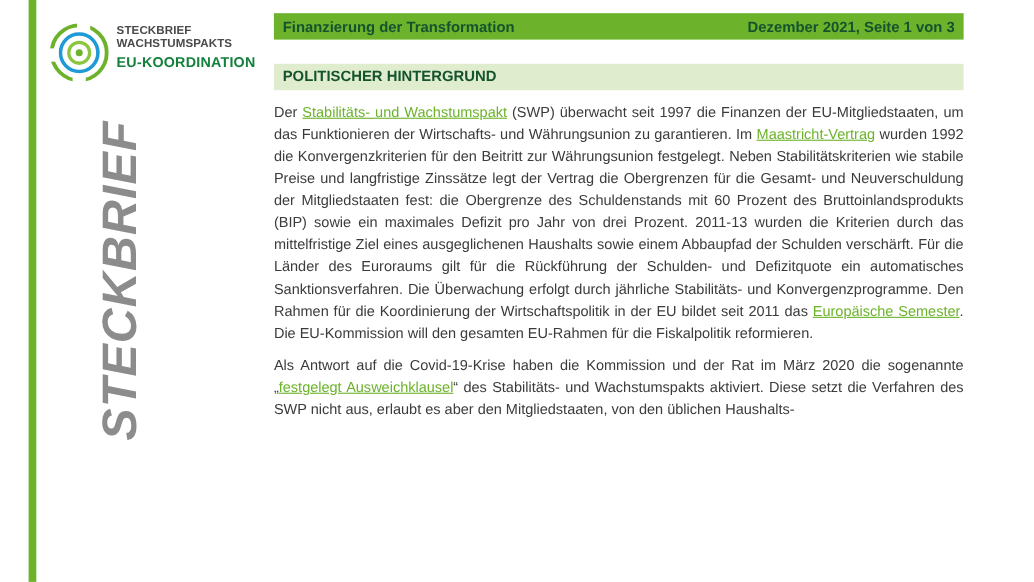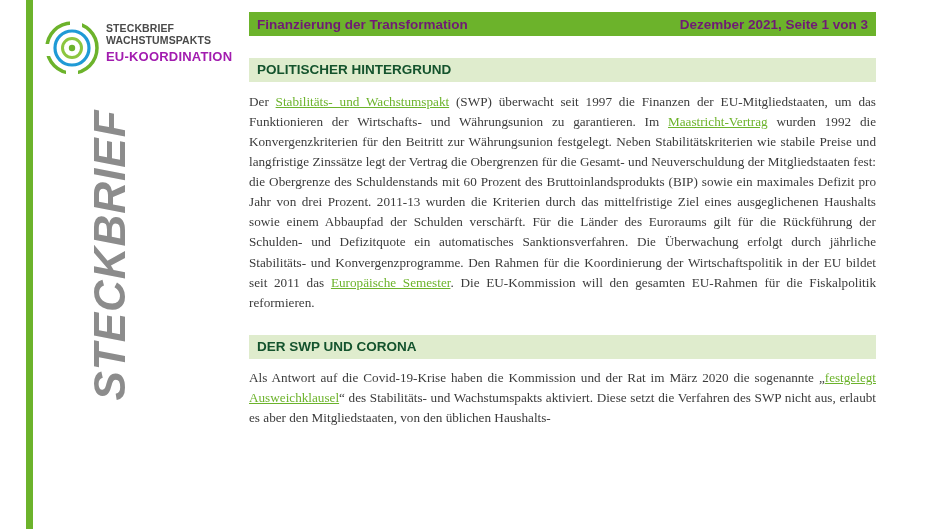--- a/index.html
+++ b/index.html
@@ -62,21 +62,21 @@
     font-size: 10.5px;
     font-weight: bold;
     color: #4a4a4a;
     line-height: 1.15;
     margin-top: 2px;
     letter-spacing: 0.1px;
   }
   .logo-eu {
     font-size: 13px;
     font-weight: bold;
-    color: #a21caf;
+    color: #15803d;
     margin-top: 3px;
     letter-spacing: 0.2px;
   }
   
   .steckbrief {
     position: absolute;
     left: -50px;
     top: 230px;
     width: 320px;
     text-align: center;
@@ -94,21 +94,21 @@
     position: absolute;
     left: 249px;
     top: 0;
     width: 627px;
   }
   .topbar {
     position: relative;
     margin-top: 12px;
     height: 24px;
     background: #6cb32b;
-    color: #701a75;
+    color: #14532d;
     font-size: 13.5px;
     font-weight: bold;
     display: flex;
     align-items: center;
     justify-content: space-between;
     padding: 0 8px;
     box-sizing: border-box;
   }
   .doc-title {
     margin-top: 18px;
@@ -126,21 +126,21 @@
     padding: 4px 8px 5px 8px;
     box-sizing: border-box;
     margin-top: 22px;
   }
   .body-text {
     margin-top: 10px;
     font-size: 13.2px;
     color: #3b3b3b;
     line-height: 1.52;
     text-align: justify;
-    font-family: Liberation Serif, serif;
+    font-family: Liberation Sans, sans-serif;
   }
   .body-text.second {
     margin-top: 9px;
   }
   .link {
     color: #6cb32b;
     text-decoration: underline;
   }
 </style>
 </head>
@@ -177,17 +177,16 @@
 
     <div class="topbar">
       <span>Finanzierung der Transformation</span>
       <span>Dezember 2021, Seite 1 von 3</span>
     </div>
 
 
     <div class="section-head">POLITISCHER HINTERGRUND</div>
     <div class="body-text"><span>Der </span><span class="link">Stabilitäts- und Wachstumspakt</span><span> (SWP) überwacht seit 1997 die Finanzen der EU-Mitgliedstaaten, um das Funktionieren der Wirtschafts- und Währungsunion zu garantieren. Im </span><span class="link">Maastricht-Vertrag</span><span> wurden 1992 die Konvergenzkriterien für den Beitritt zur Währungsunion festgelegt. Neben Stabilitätskriterien wie stabile Preise und langfristige Zinssätze legt der Vertrag die Obergrenzen für die Gesamt- und Neuverschuldung der Mitgliedstaaten fest: die Obergrenze des Schuldenstands mit 60 Prozent des Bruttoinlandsprodukts (BIP) sowie ein maximales Defizit pro Jahr von drei Prozent. 2011-13 wurden die Kriterien durch das mittelfristige Ziel eines ausgeglichenen Haushalts sowie einem Abbaupfad der Schulden verschärft. Für die Länder des Euroraums gilt für die Rückführung der Schulden- und Defizitquote ein automatisches Sanktionsverfahren. Die Überwachung erfolgt durch jährliche Stabilitäts- und Konvergenzprogramme. Den Rahmen für die Koordinierung der Wirtschaftspolitik in der EU bildet seit 2011 das </span><span class="link">Europäische Semester</span><span>. Die EU-Kommission will den gesamten EU-Rahmen für die Fiskalpolitik reformieren.</span></div>
 
-    <div class="section-head">DER SWP UND CORONA</div>
     <div class="body-text second"><span>Als Antwort auf die Covid-19-Krise haben die Kommission und der Rat im März 2020 die sogenannte „</span><span class="link">festgelegt Ausweichklausel</span><span>“ des Stabilitäts- und Wachstumspakts aktiviert. Diese setzt die Verfahren des SWP nicht aus, erlaubt es aber den Mitgliedstaaten, von den üblichen Haushalts-</span></div>
 
   </div>
 </div>
 
 </body></html>

